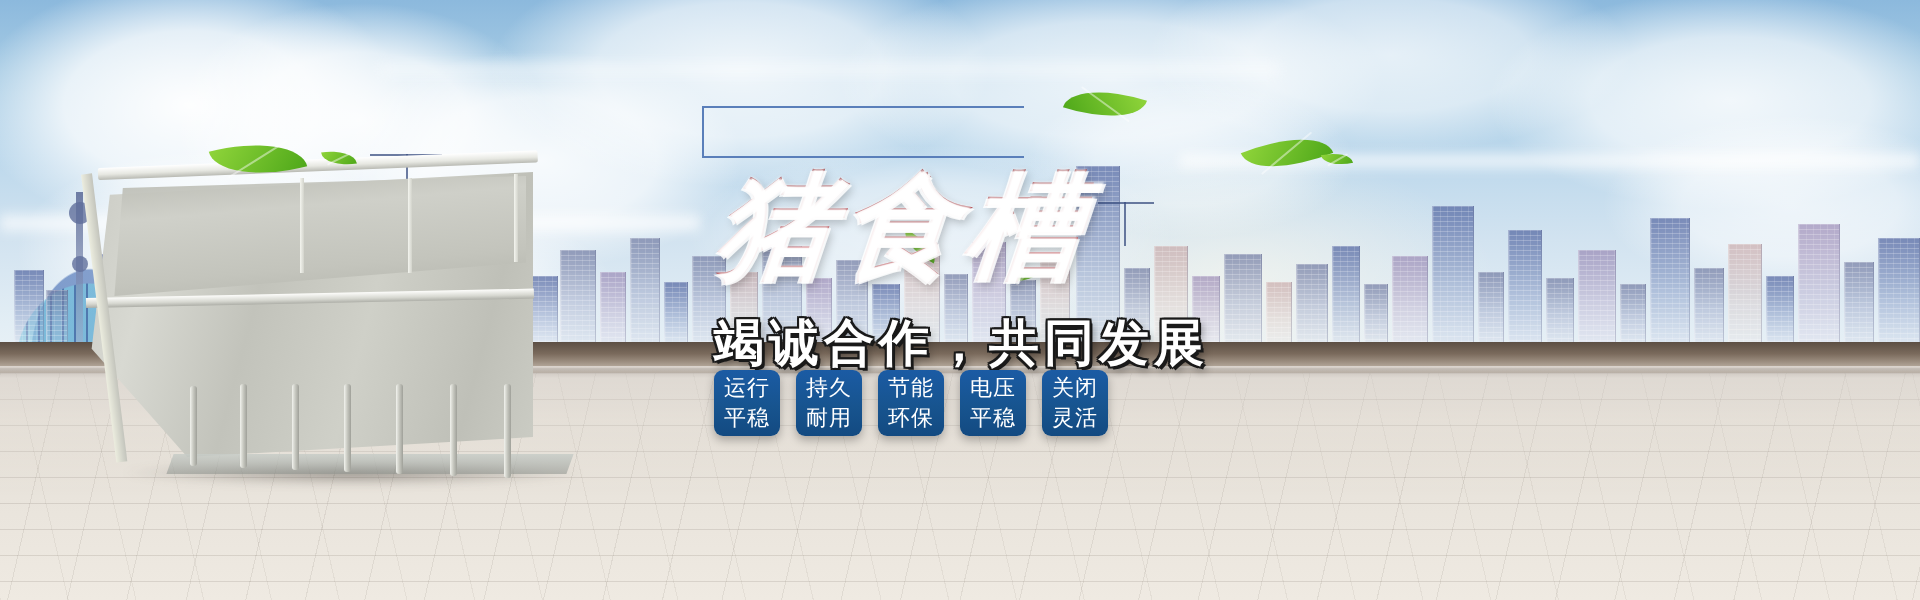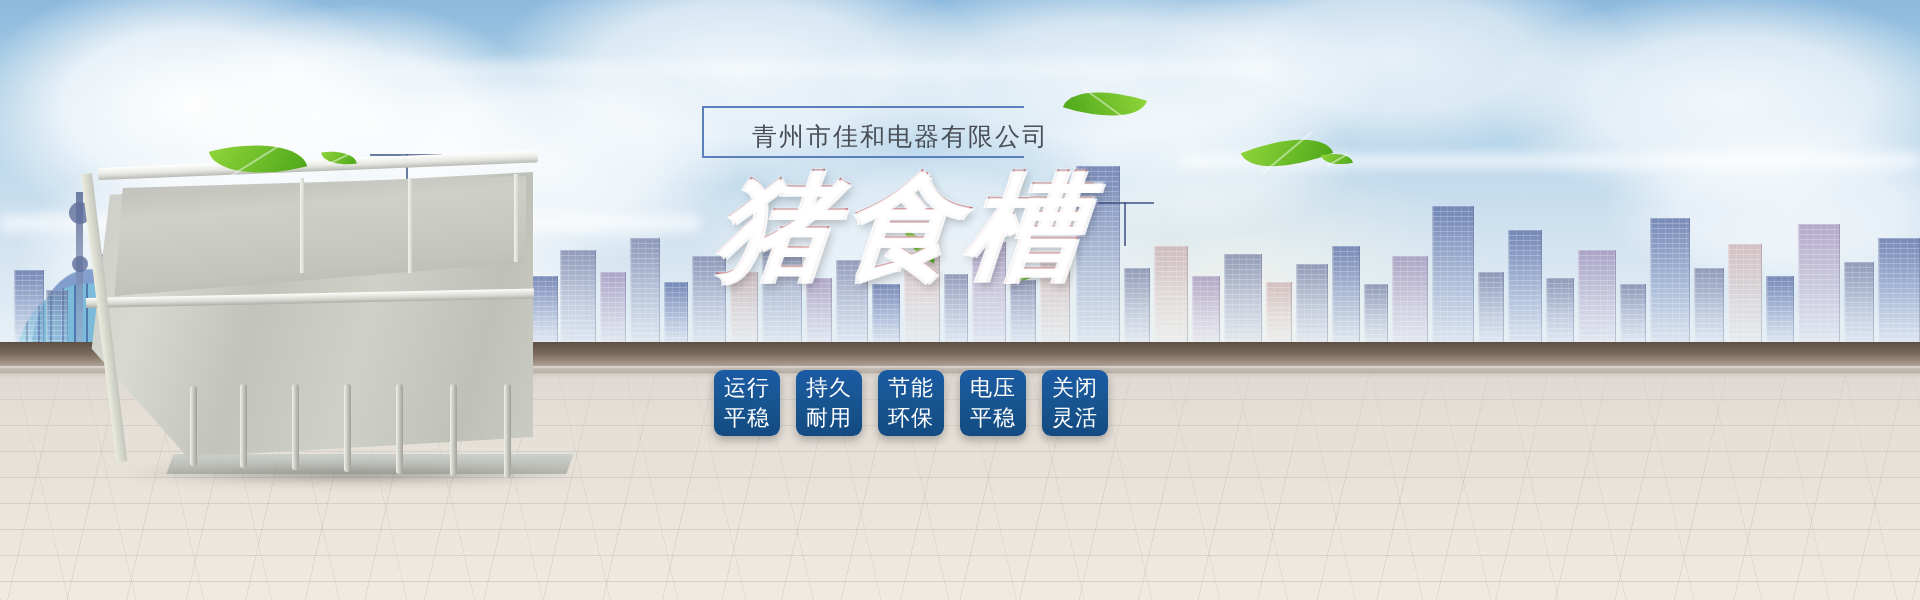--- a/index.html
+++ b/index.html
@@ -403,24 +403,24 @@
   <div class="leaf leaf-3"></div>
   <div class="leaf leaf-4"></div>
   <div class="leaf leaf-5"></div>
   <div class="leaf leaf-6"></div>
   <div class="leaf leaf-7"></div>
 
   <div class="copy">
 
     <div class="frame"></div>
     <div class="frame-mask"></div>
-    <div class="company">青州市佳和电器有限公司</div>
 
     <div class="title">猪食槽</div>
 
+    <div class="subtitle">竭诚合作，共同发展</div>
 
     <div class="badges">
       <div class="badge">
         <span>运行</span>
         <span>平稳</span>
       </div>
       <div class="badge">
         <span>持久</span>
         <span>耐用</span>
       </div>

